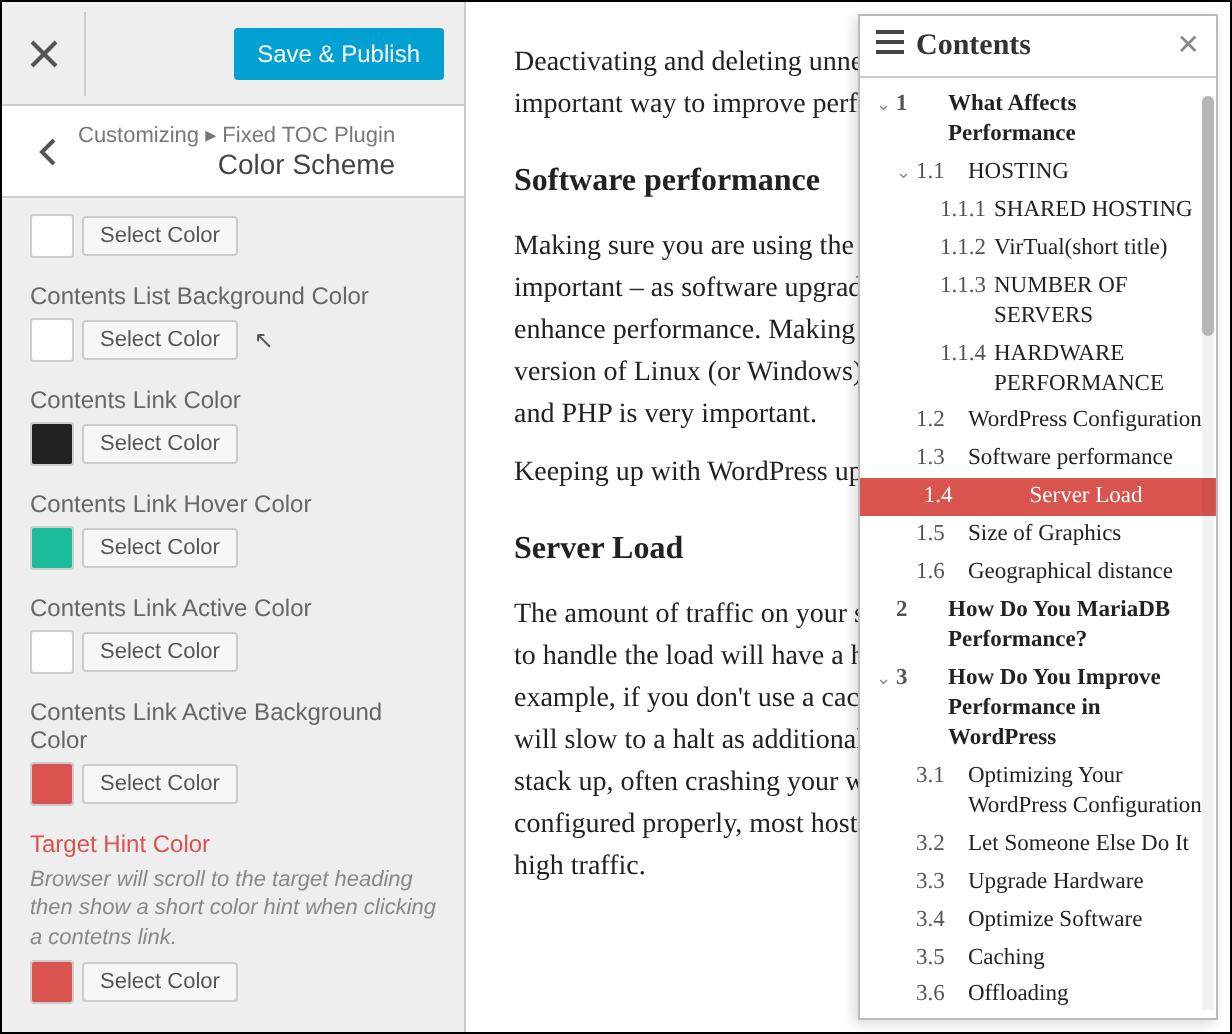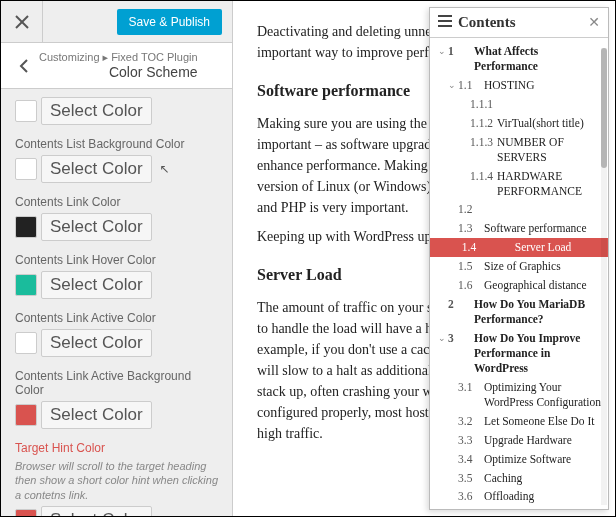--- a/index.html
+++ b/index.html
@@ -1,33 +1,33 @@
 <!DOCTYPE html>
 <html><head>
 <meta charset="utf-8">
 <style>
   * { box-sizing: border-box; margin: 0; padding: 0; }
   body { font-family: -apple-system, "Segoe UI", Helvetica, Arial, sans-serif; font-size: 13px; color: #333; background: #fff; width: 616px; height: 517px; overflow: hidden; position: relative; border:1px solid #000;}
   .customizer { position: absolute; left: 0; top: 0; width: 232px; height: 100%; background: #eee; border-right: 1px solid #ccc; display: flex; flex-direction: column; }
-  .cust-header { display: flex; align-items: center; height: 42px; border-bottom: 1px solid #ccc; }
+  .cust-header { display: flex; align-items: center; height: 52px; border-bottom: 1px solid #ccc; }
   .cust-close { width: 42px; height: 42px; display:flex; align-items:center; justify-content:center; border-right:1px solid #ccc; cursor:pointer; color:#555;}
   .cust-save { margin-left:auto; margin-right:10px; background:#00a0d2; color:#fff; border:none; padding:6px 12px; font-size:12px; border-radius:2px; cursor:pointer;}
   .cust-sub { display:flex; align-items:center; padding:8px 8px; border-bottom:1px solid #ccc; background:#fff;}
   .cust-back { width:30px; display:flex; align-items:center; justify-content:center; cursor:pointer; color:#555;}
   .cust-titles { display:flex; flex-direction:column;align-items:flex-end; }
   .cust-crumb { font-size:11px; color:#777;}
   .cust-title { font-size:14px; color:#444;}
   .cust-body { flex:1; overflow:hidden; padding:8px 14px; font-size:12px; color:#555;}
   .opt { margin-bottom:12px;}
   .opt-label { font-size:12px; color:#666; margin-bottom:4px; display:block;}
   .opt.target .opt-label{ color:#d9534f; }
   .opt-desc { font-size:11px; font-style:italic; color:#888; margin-bottom:4px; line-height:1.3;}
   .color-row { display:flex; align-items:center; gap:4px;}
   .swatch { width:22px; height:22px; border:1px solid #ccc; background:#fff; border-radius:2px;}
-  .sel-btn { background:#f6f6f6; border:1px solid #ccc; font-size:17px; padding:3px 8px; cursor:pointer; color:#555; border-radius:2px;}
+  .sel-btn { background:#f6f6f6; border:1px solid #ccc; font-size:11px; padding:3px 8px; cursor:pointer; color:#555; border-radius:2px;}
   .cursor-hand { margin-left:4px; font-size:12px;}
   
   .content { position:absolute; left:232px; top:0; right:0; bottom:0; padding:12px 18px 12px 24px; overflow:hidden; font-family: Georgia, serif; font-size:14px; color:#222; line-height:1.5;}
   .content h3 { font-size:16px; font-weight:bold; margin:16px 0 10px;}
   .content p { margin:8px 0;}
   
   .toc { position:absolute; right:6px; top:6px; bottom:6px; width:180px; background:#fff; border:1px solid #bbb; box-shadow:-2px 2px 6px rgba(0,0,0,0.15); display:flex; flex-direction:column; font-family: Georgia, serif;}
   .toc-head{ display:flex; align-items:center; padding:6px 8px; border-bottom:1px solid #ccc;}
   .toc-burger{ cursor:pointer; margin-right:6px; color:#444;}
   .toc-title{ font-weight:bold; font-size:15px; flex:1;}
@@ -152,39 +152,41 @@
         <span class="toc-text">What Affects Performance</span>
       </div>
       <div class="toc-item lvl2">
         <span class="toc-caret">⌄</span>
         <span class="toc-num">1.1</span>
         <span class="toc-text">HOSTING</span>
       </div>
       <div class="toc-item lvl3">
         <span class="toc-caret"></span>
         <span class="toc-num">1.1.1</span>
+        <span class="toc-text">SHARED HOSTING</span>
       </div>
       <div class="toc-item lvl3">
         <span class="toc-caret"></span>
         <span class="toc-num">1.1.2</span>
         <span class="toc-text">VirTual(short title)</span>
       </div>
       <div class="toc-item lvl3">
         <span class="toc-caret"></span>
         <span class="toc-num">1.1.3</span>
         <span class="toc-text">NUMBER OF SERVERS</span>
       </div>
       <div class="toc-item lvl3">
         <span class="toc-caret"></span>
         <span class="toc-num">1.1.4</span>
         <span class="toc-text">HARDWARE PERFORMANCE</span>
       </div>
       <div class="toc-item lvl2">
         <span class="toc-caret"></span>
         <span class="toc-num">1.2</span>
+        <span class="toc-text">WordPress Configuration</span>
       </div>
       <div class="toc-item lvl2">
         <span class="toc-caret"></span>
         <span class="toc-num">1.3</span>
         <span class="toc-text">Software performance</span>
       </div>
       <div class="toc-item lvl2 active">
         <span class="toc-caret"></span>
         <span class="toc-num">1.4</span>
         <span class="toc-text">Server Load</span>

